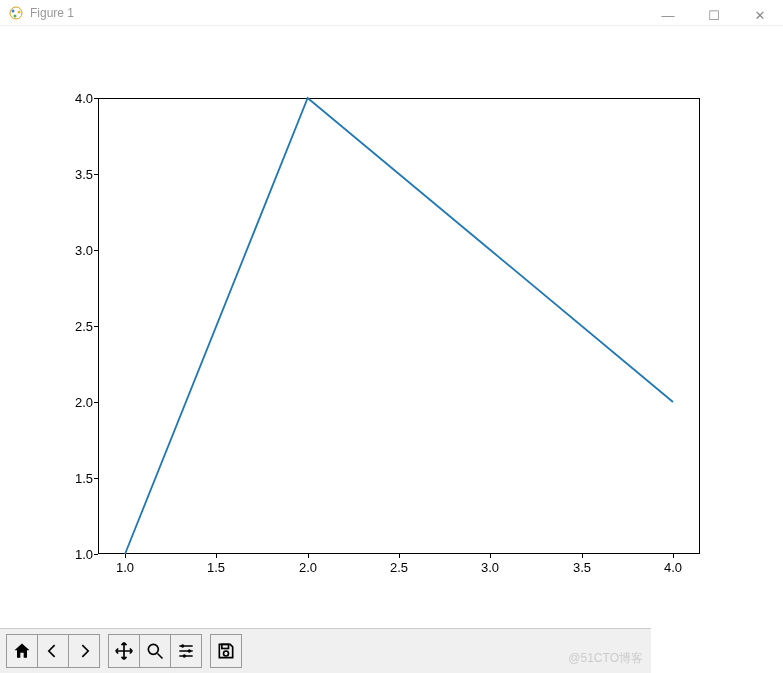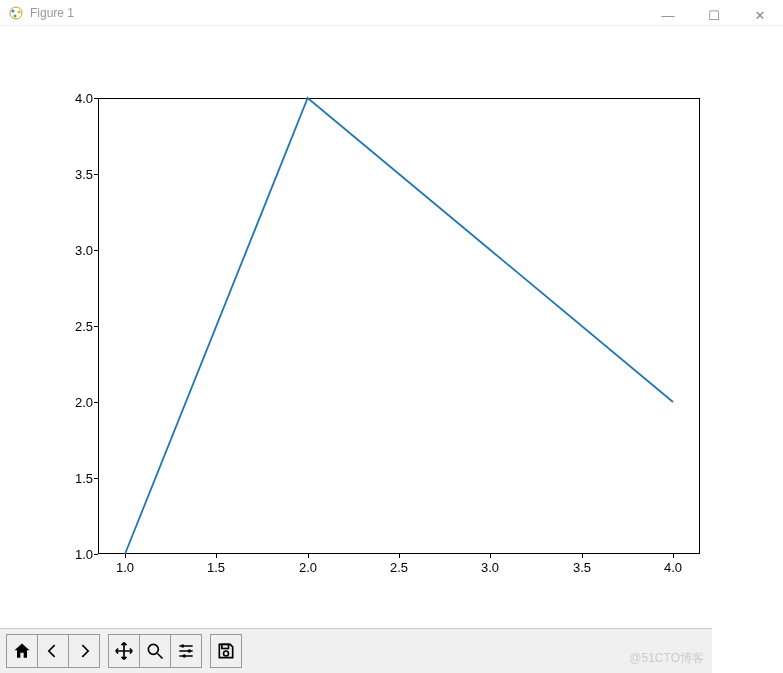--- a/index.html
+++ b/index.html
@@ -85,21 +85,21 @@
     }
     .line-svg {
       position: absolute;
       left: 98px; top: 72px;
       width: 602px; height: 456px;
       overflow: visible;
     }
     .toolbar {
       position: absolute;
       left: 0; bottom: 0;
-      width: 712px;
+      width: 651px;
       height: 45px;
       background: #f0f0f0;
       border-top: 1px solid #ccc;
       display: flex;
       align-items: center;
       padding: 4px 6px;
     }
     .tb-group {
       display: flex;
       margin-right: 8px;

